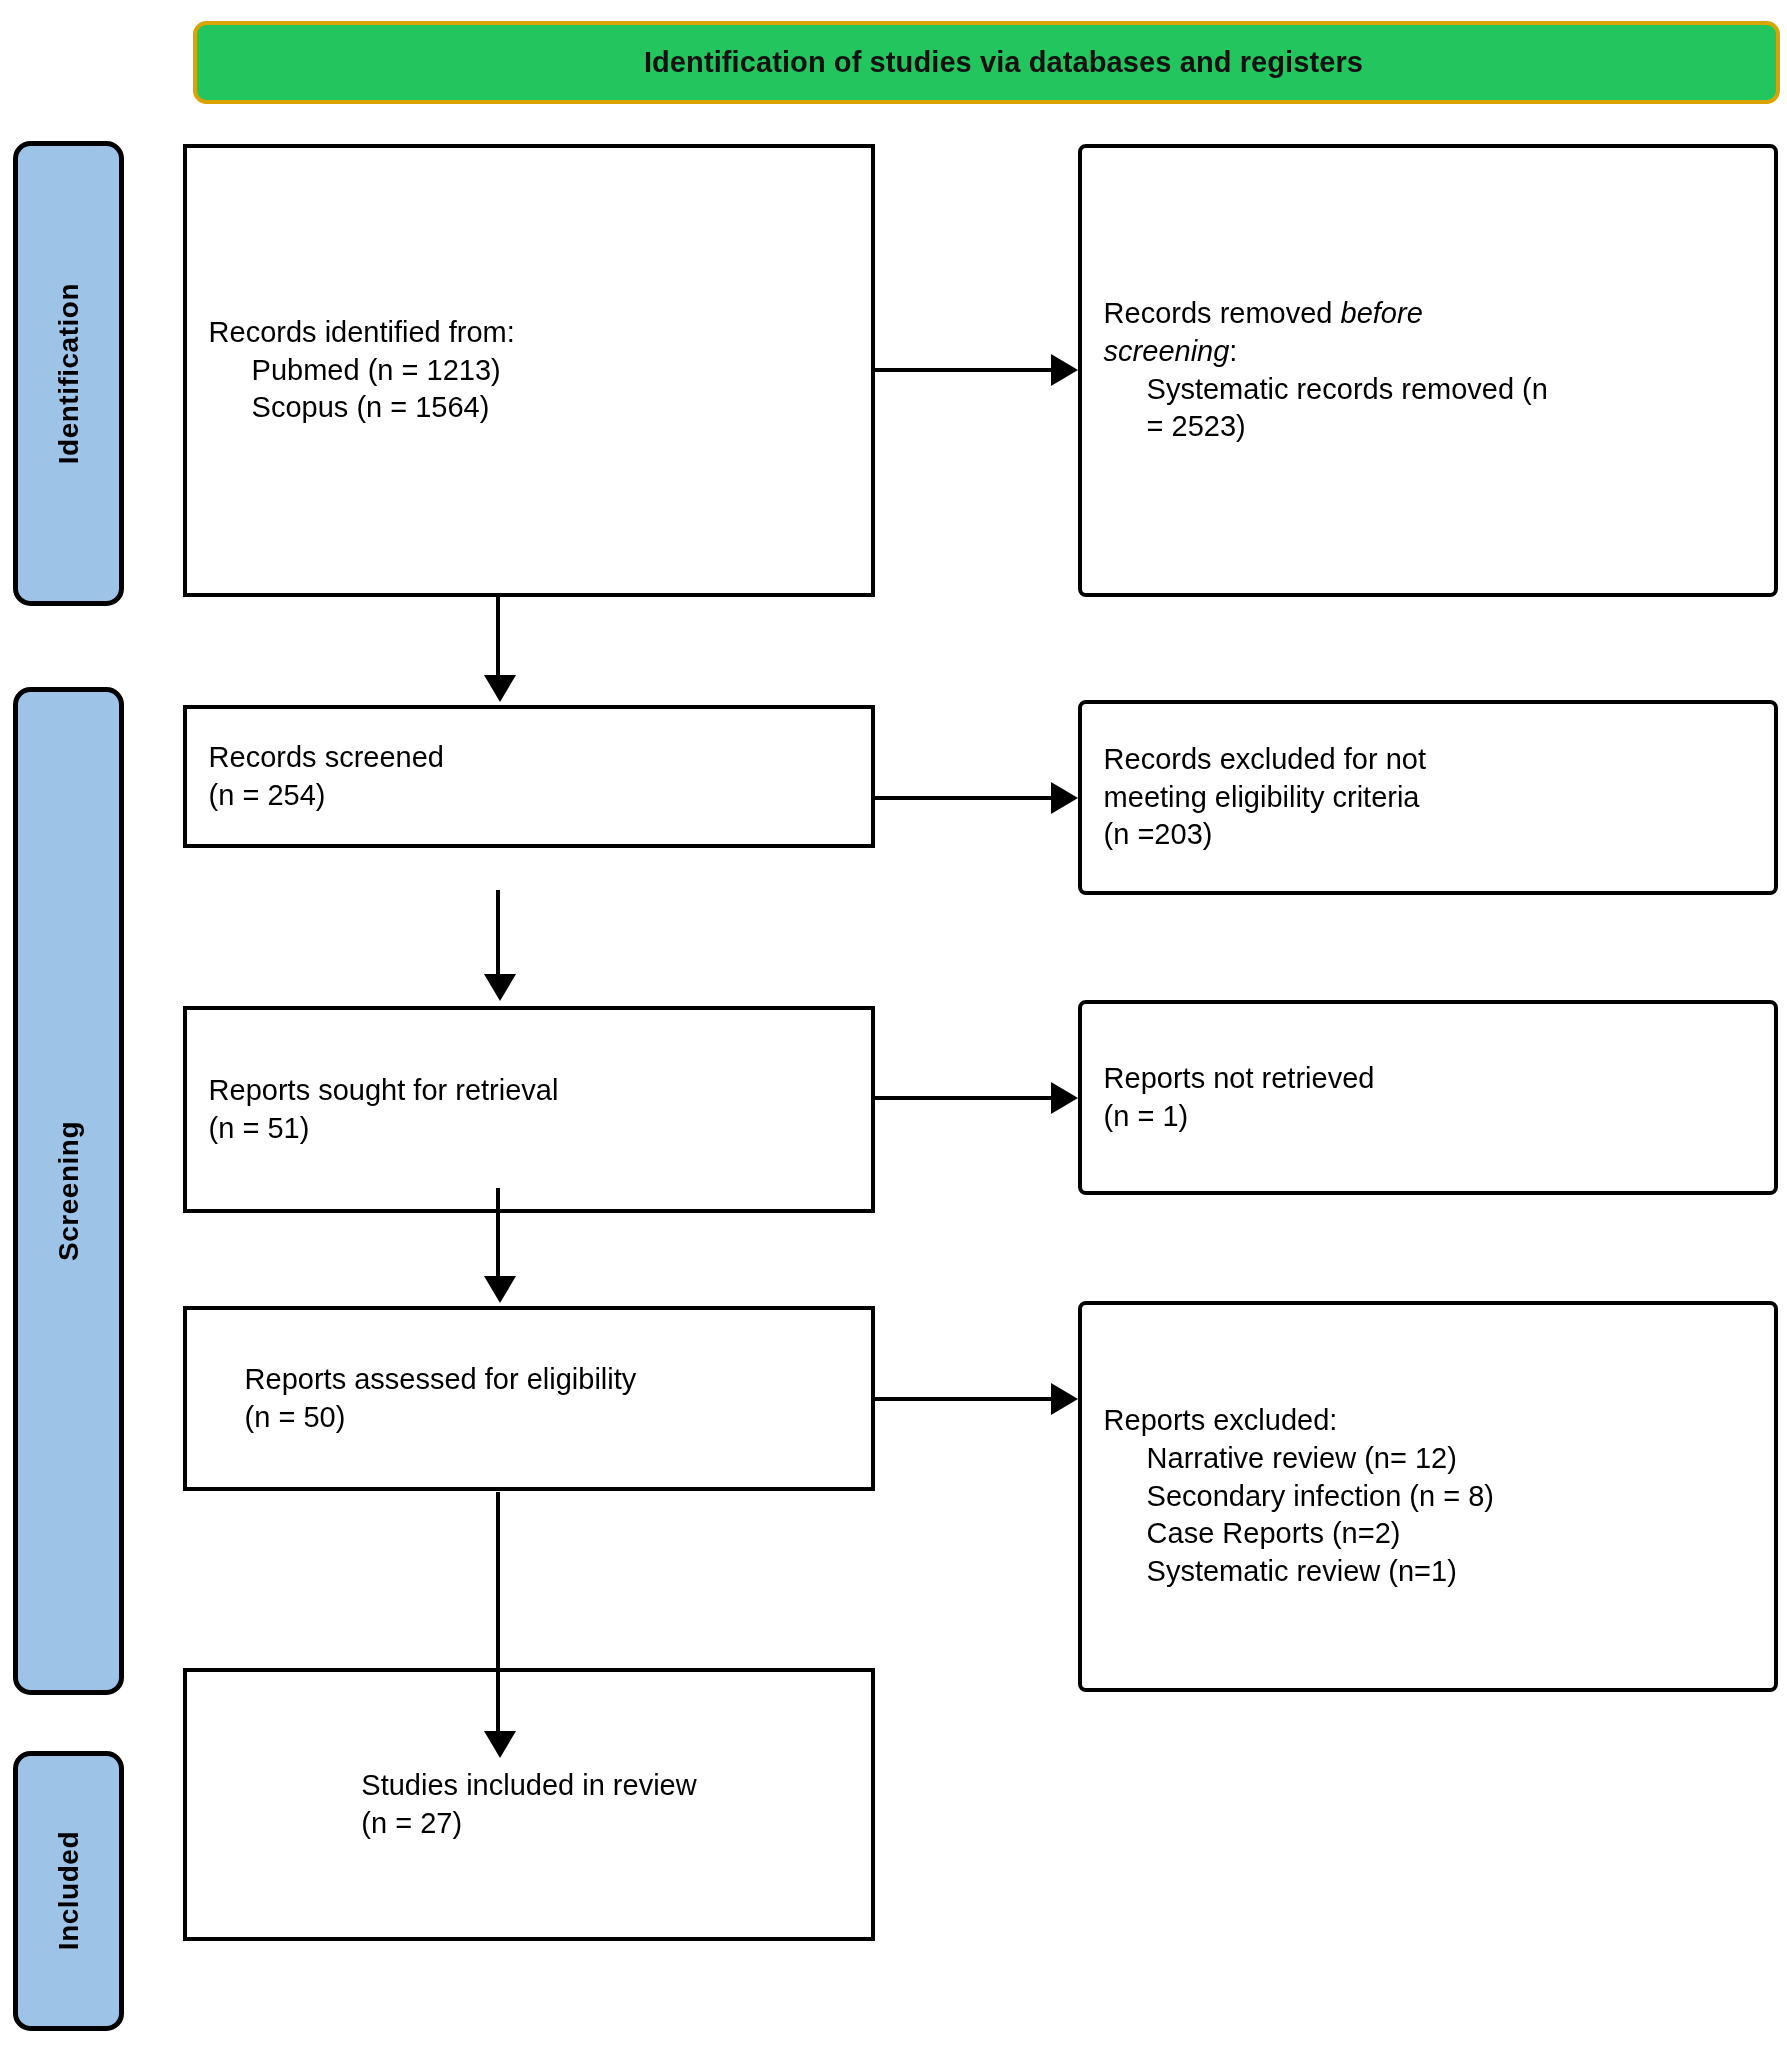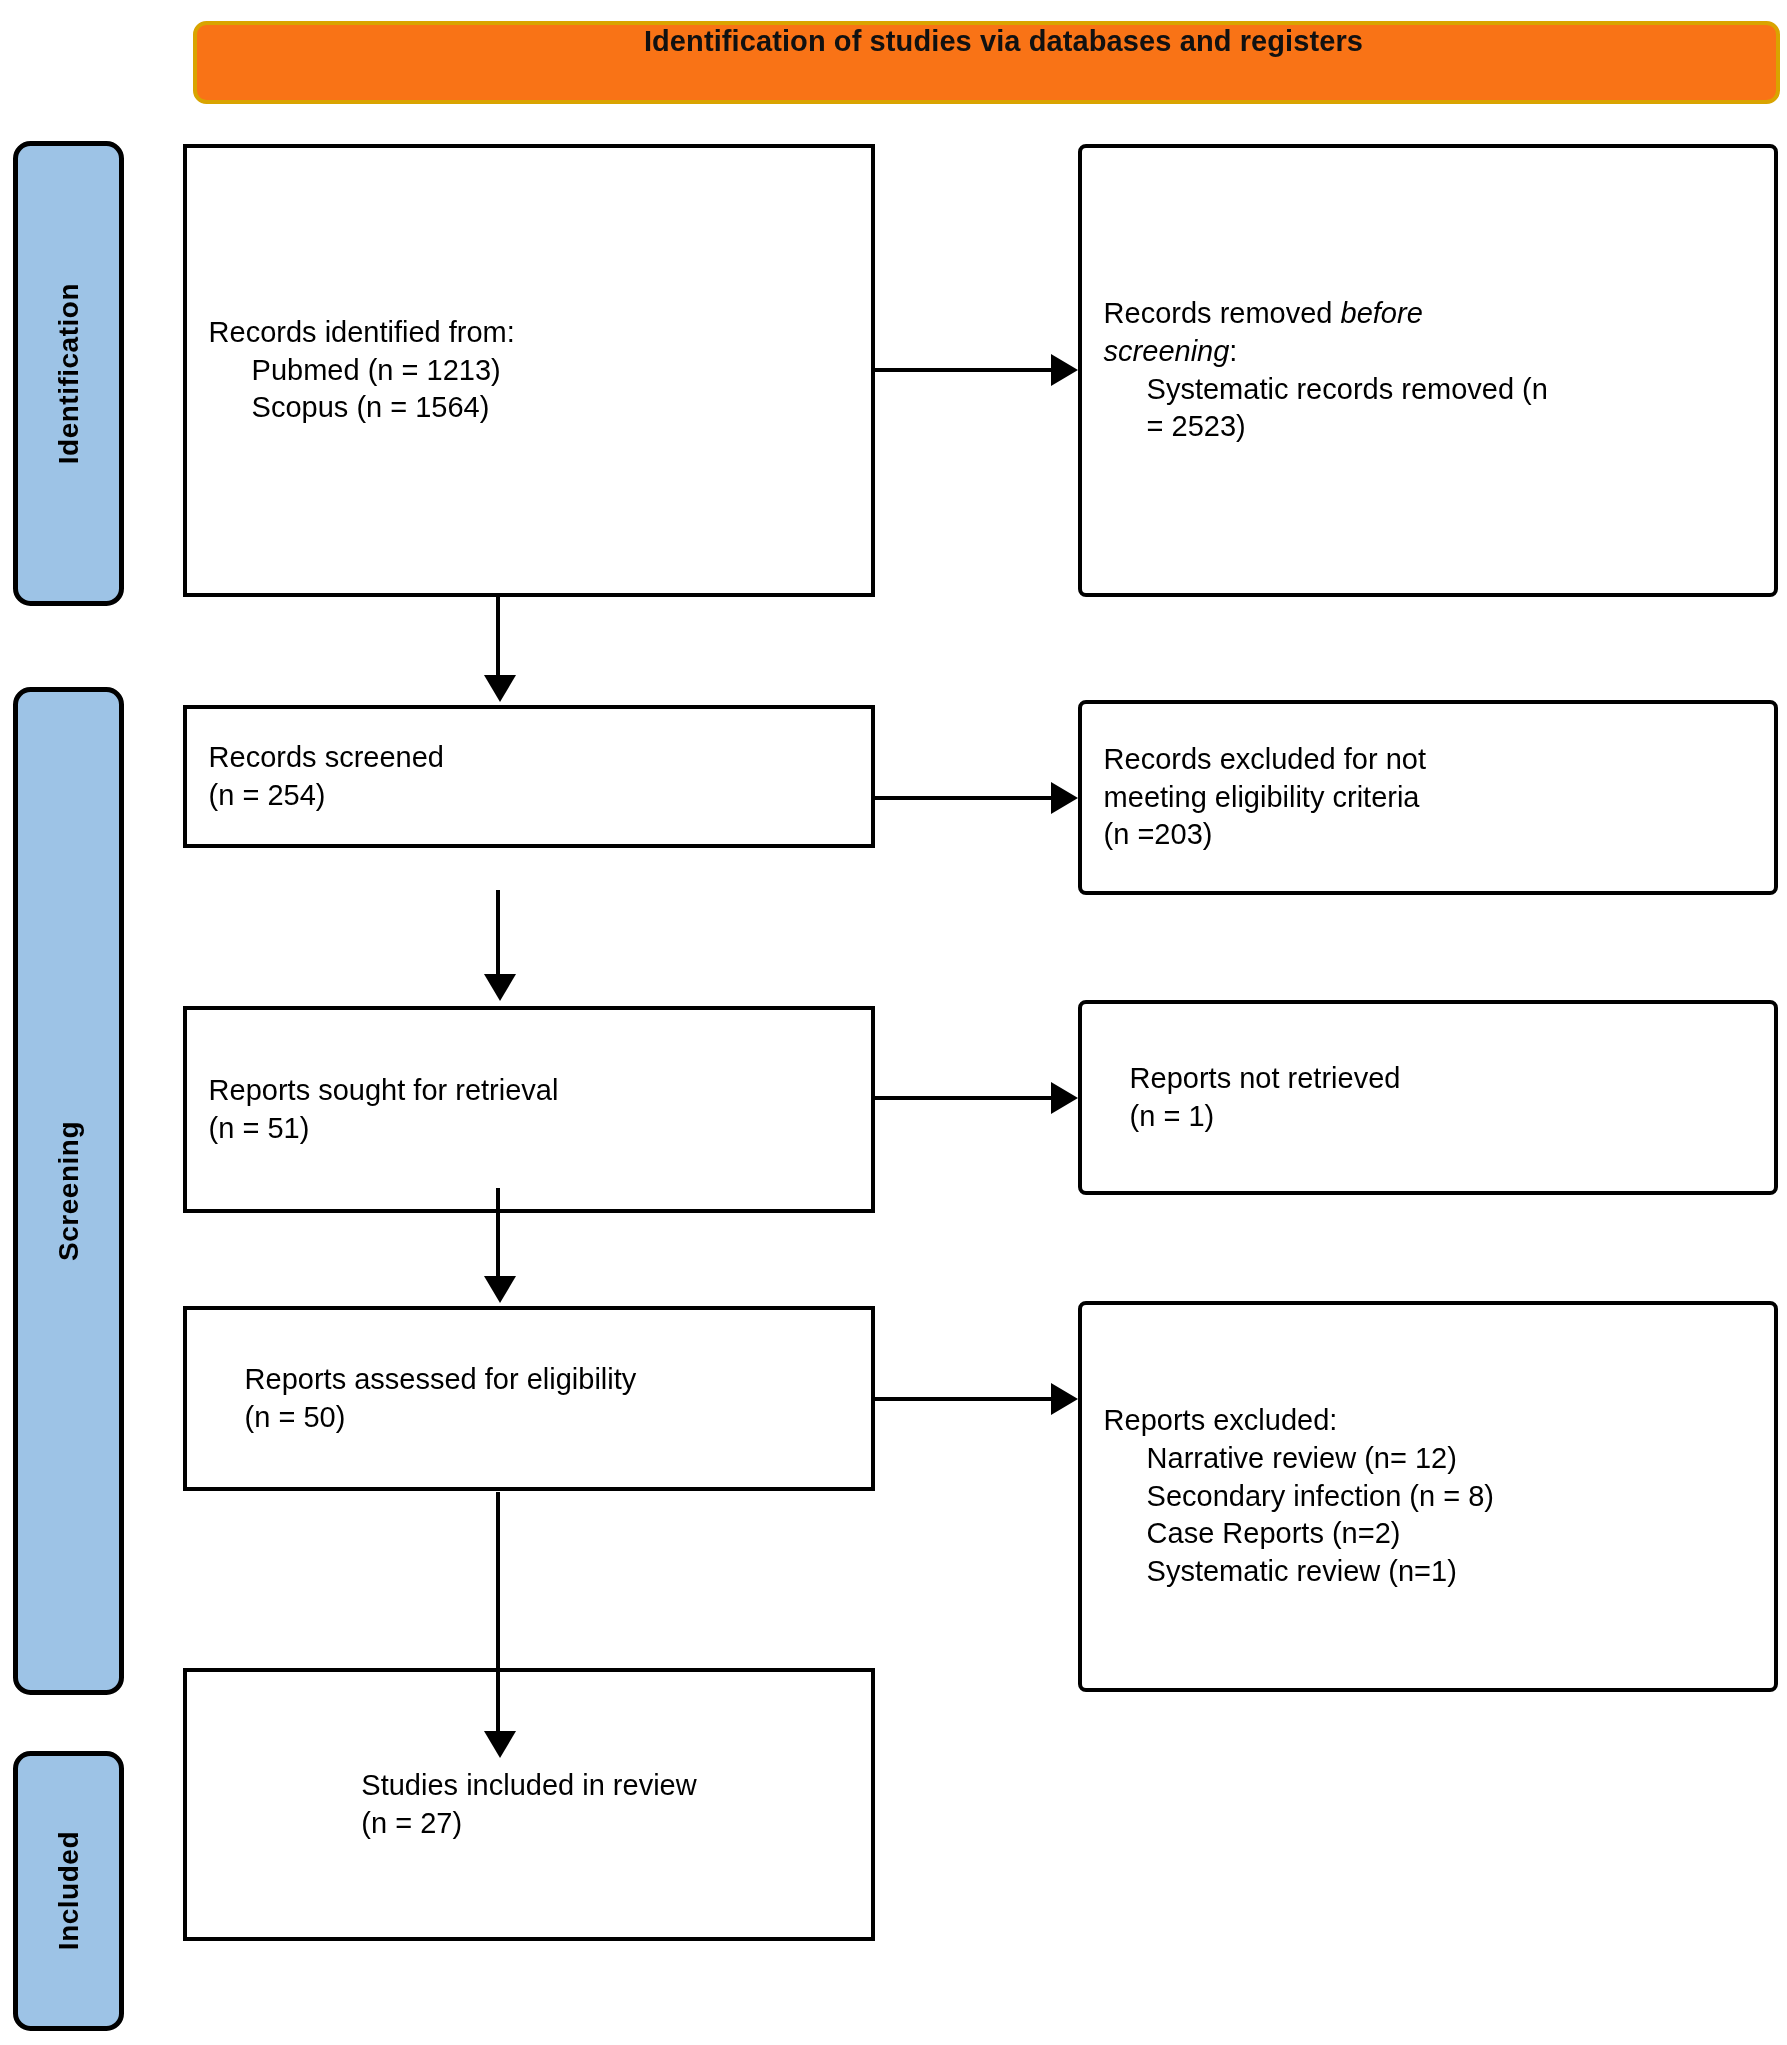--- a/index.html
+++ b/index.html
@@ -2,22 +2,22 @@
 <html style="font-size:8.2px"><head>
 <meta charset="utf-8">
 <style>
   html,body{margin:0;padding:0;background:#ffffff;}
   body{width:1787px;height:2046px;position:relative;overflow:hidden;
        font-family:"Liberation Sans","DejaVu Sans",sans-serif;color:#000;}
   #canvas{position:absolute;left:0;top:0;width:1787px;height:2046px;}
 
   
   .banner{position:absolute;left:193px;top:20.6px;width:1587px;height:83px;
-          background:#f97316;border:4.1px solid #D9A400;border-radius:13.4px;
-          box-sizing:border-box;display:flex;justify-content:center;padding-left:34px;}
+          background:#22c55e;border:4.1px solid #D9A400;border-radius:13.4px;
+          box-sizing:border-box;display:flex;align-items:center;justify-content:center;padding-left:34px;}
   .banner-text{font-size:29px;font-weight:bold;letter-spacing:0.1px;color:#111;}
 
   
   .stage{position:absolute;left:13px;width:111px;
          background:#9DC3E6;border:5.1px solid #000;border-radius:17.5px;
          box-sizing:border-box;display:flex;align-items:center;justify-content:center;}
   .stage-label{writing-mode:vertical-rl;transform:rotate(180deg);
                font-size:28px;font-weight:bold;letter-spacing:0.5px;white-space:nowrap;color:#000;}
   #stage-identification{top:141px;height:465px;}
   #stage-screening{top:687px;height:1008px;}
@@ -32,21 +32,21 @@
   .line em{font-style:italic;}
 
   .col-left{left:183px;width:692px;}
   .col-right{left:1078px;width:700px;border-radius:8px;}
 
   #box-identified     {top:144px;  height:453px;}
   #box-removed        {top:144px;  height:453px;}
   #box-screened       {top:705px; height:143px;}
   #box-excluded-screen{top:700px; height:195px;}
   #box-sought         {top:1006px; height:207px;}
-  #box-not-retrieved  {top:1000px; height:195px;padding-left:26px;}
+  #box-not-retrieved  {top:1000px; height:195px;}
   #box-assessed       {top:1306px; height:185px;padding-left:36px;}
   #box-excluded-list  {top:1301px; height:391px;}
   #box-included       {top:1668px; height:273px;align-items:center;}
 
   
   .h-line{position:absolute;height:3.6px;background:#000;}
   .v-line{position:absolute;width:3.6px;background:#000;}
   .arrow-right{position:absolute;width:0;height:0;
                border-top:16px solid transparent;border-bottom:16px solid transparent;
                border-left:27px solid #000;}

